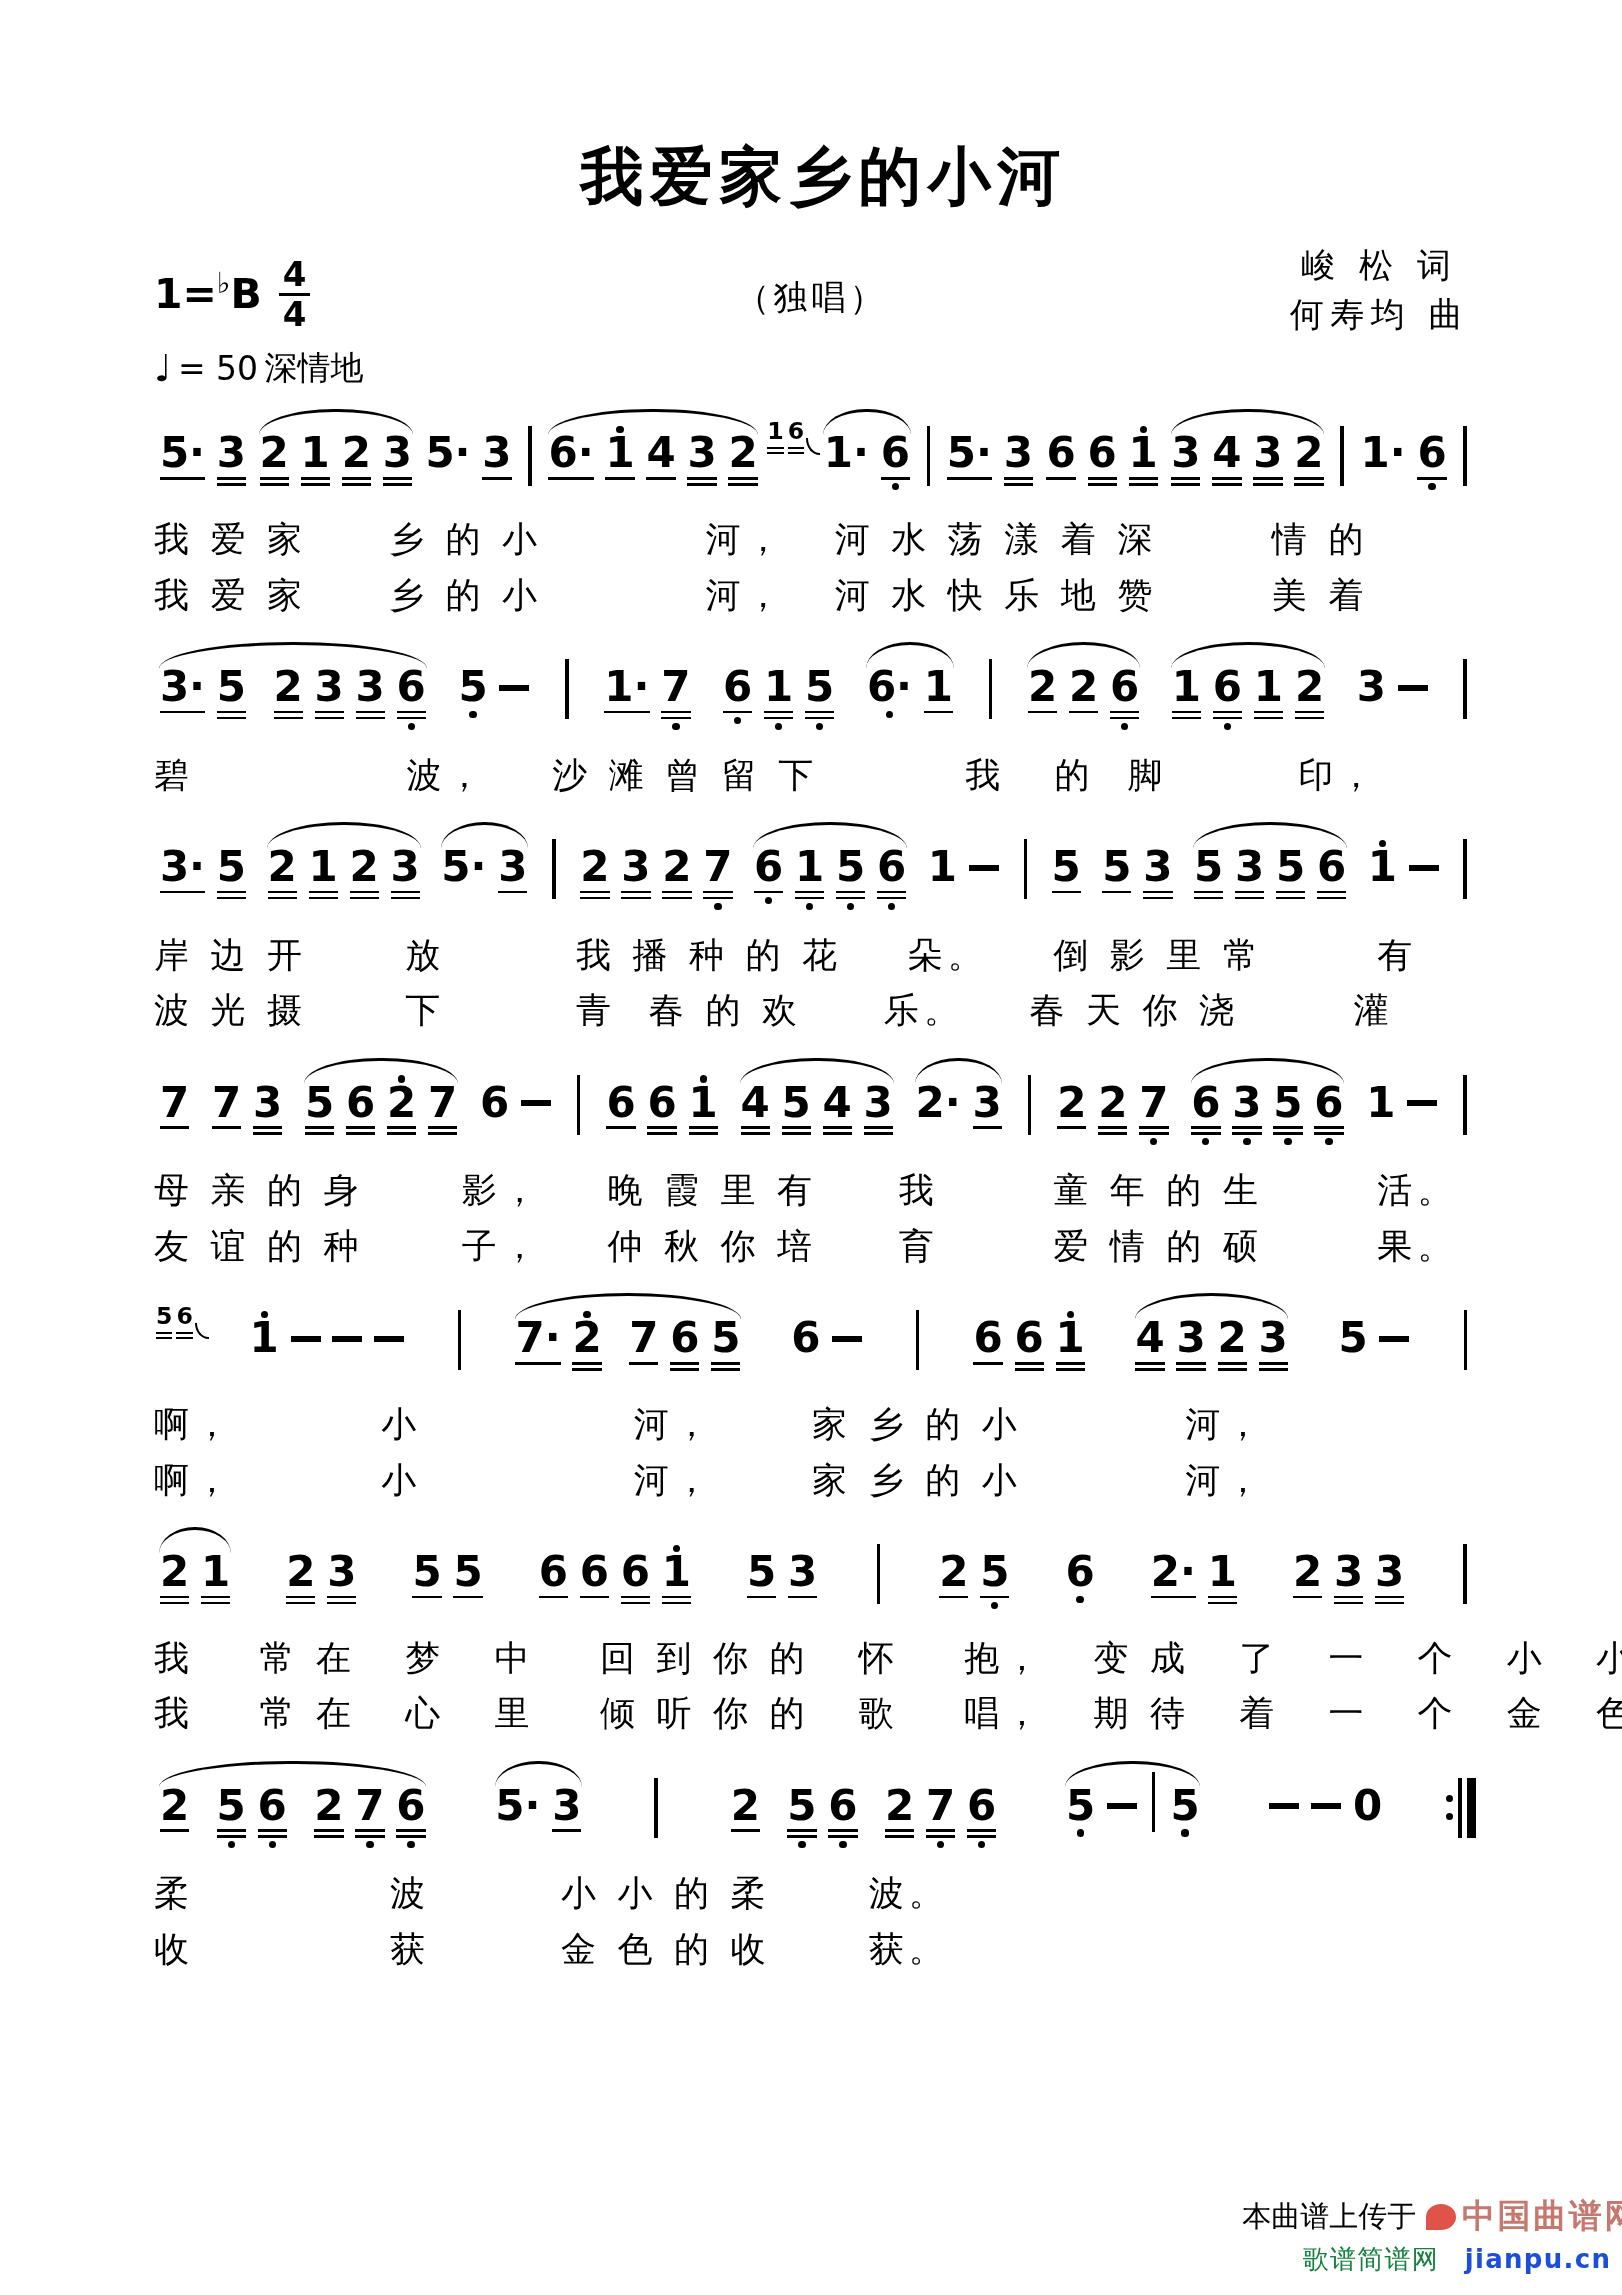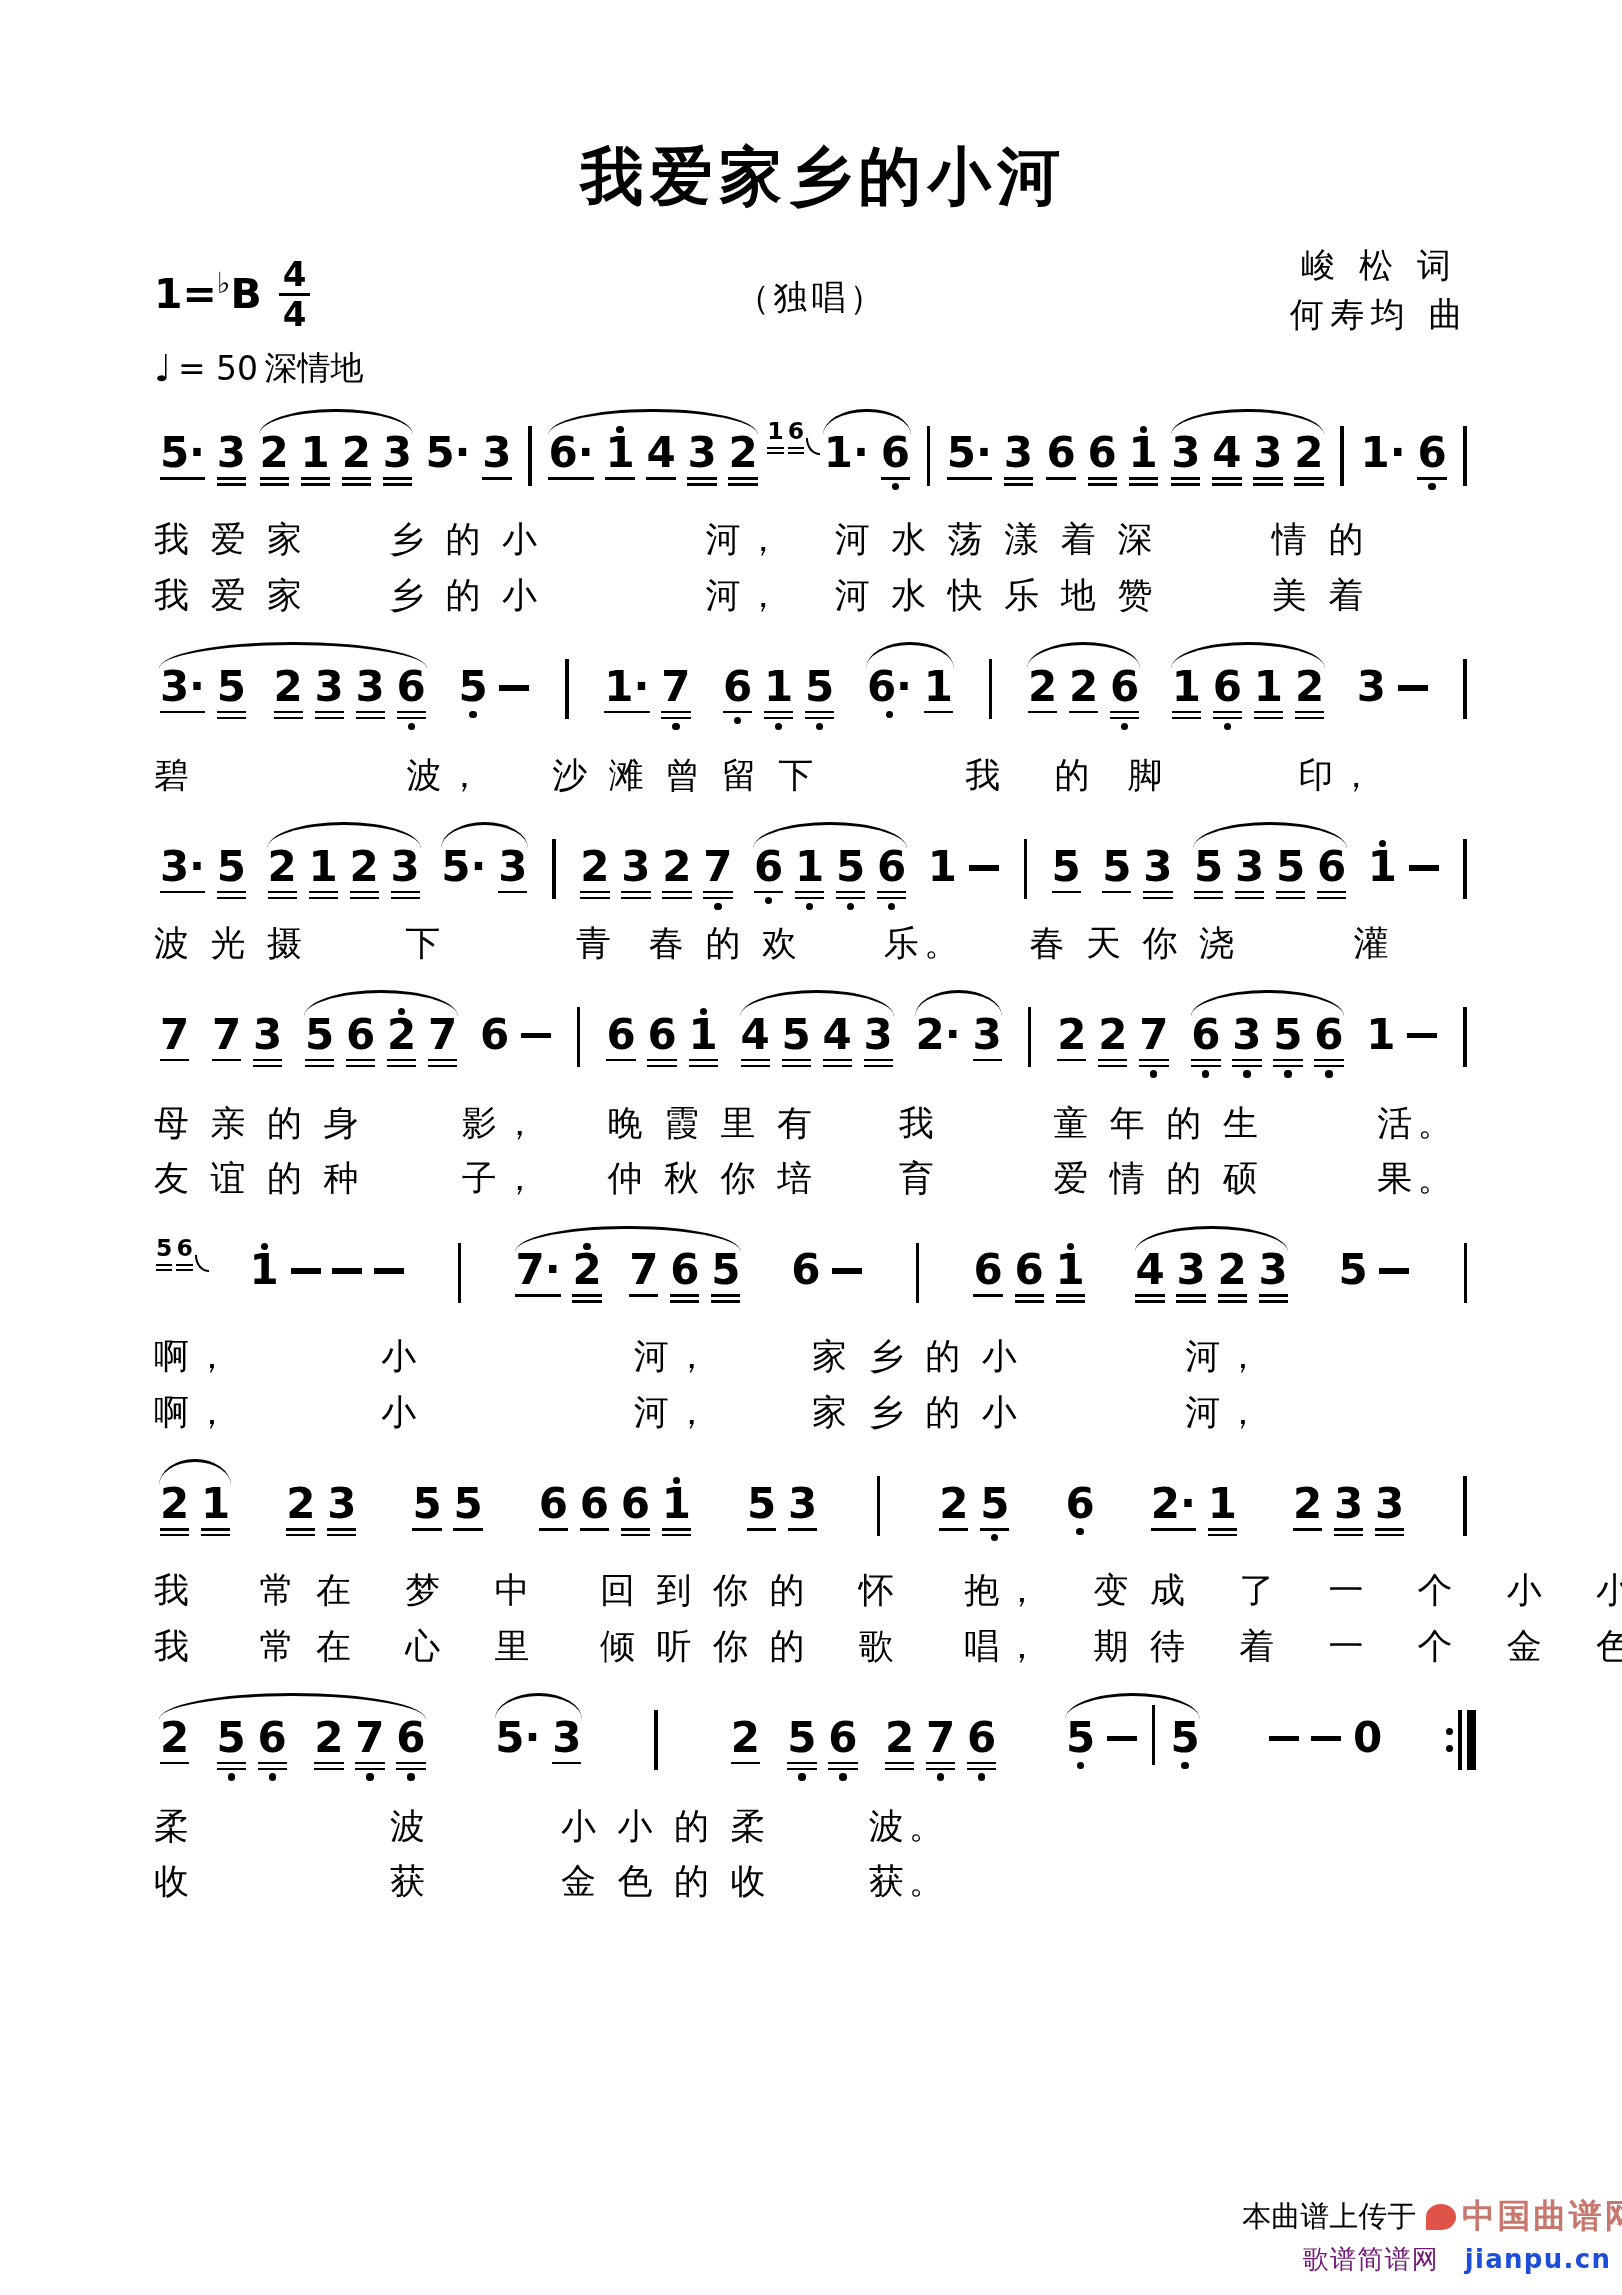--- a/index.html
+++ b/index.html
@@ -53,21 +53,21 @@
   
   .lyric{font-size:35px;white-space:pre;letter-spacing:5.2px;margin-top:24px;line-height:1.25;}
   .lyric.v2{margin-top:12px;}
   
   .footer{position:absolute;right:0;bottom:18.3px;text-align:right;}
   .wm-row1{display:flex;align-items:center;justify-content:space-between;font-size:29px;}
   .logo{display:inline-flex;align-items:center;margin-left:9.2px;margin-right:-17px;}
   .logo-circle{width:30px;height:26px;background:#e05348;border-radius:50% 50% 50% 0;display:inline-block;margin-right:6.5px;}
   .logo-text{font-size:33px;font-weight:bold;color:#b44a3e;opacity:.75;letter-spacing:2.6px;}
   .wm-row2{margin-top:2.6px;font-size:26px;letter-spacing:1.3px;padding-right:11.8px;}
-  .wm-gray{color:#701a75;}
+  .wm-gray{color:#15803d;}
   .wm-orange{color:#1d4ed8;font-weight:bold;margin-left:16px;}
 </style>
 </head>
 <body>
 
 <div class="page">
 
   <div class="title">我爱家乡的小河</div>
   <div class="subtitle">（独唱）</div>
 
@@ -764,20 +764,21 @@
               <div class="slot-bot"></div>
             </div>
             <div class="tok">
               <div class="slot-top"></div>
               <div class="dash-bar"></div>
               <div class="slot-bot"></div>
             </div>
           </div>
           <div class="barline"></div>
         </div>
+        <div class="lyric">岸 边 开      放        我 播 种 的 花    朵。    倒 影 里 常       有</div>
         <div class="lyric v2">波 光 摄      下        青  春 的 欢     乐。    春 天 你 浇       灌</div>
       </div>
       <div class="system">
         <div class="notes-row">
           <div class="cell">
             <div class="tok">
               <div class="slot-top"></div>
               <div class="glyph">7</div>
               <div class="slot-bot">
                 <div class="ln"></div>

